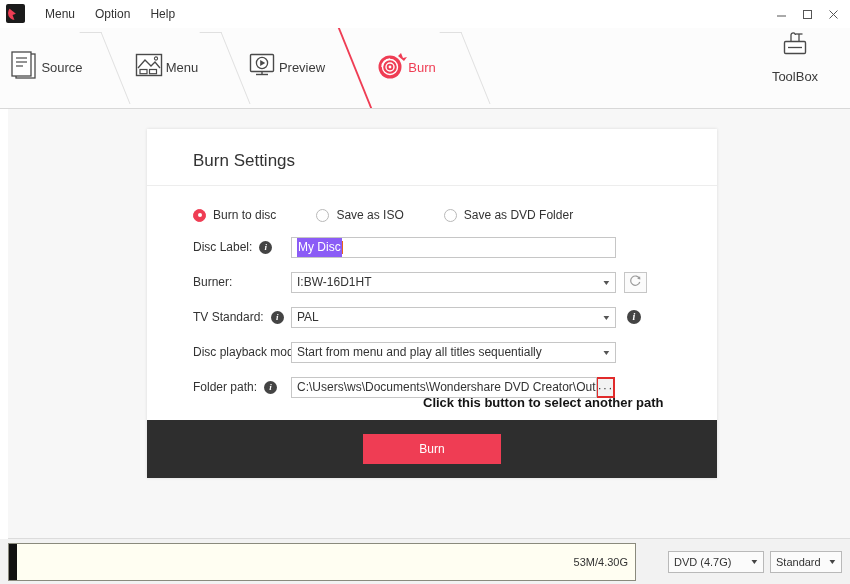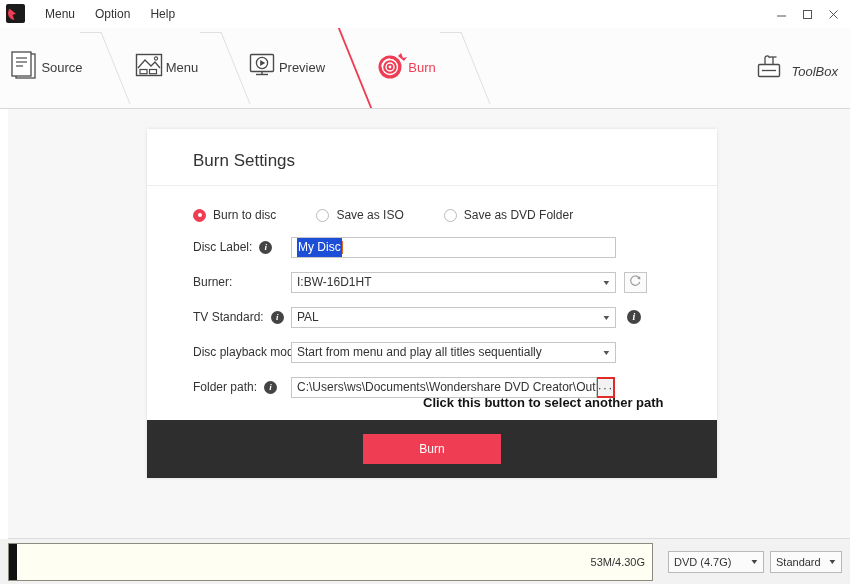--- a/index.html
+++ b/index.html
@@ -140,25 +140,24 @@
     height: 80px;
     top: 0;
   }
   .toolbox {
     position: absolute;
     right: 12px;
     top: 0;
     height: 80px;
     width: 86px;
     display: flex;
-    flex-direction: row;
-    align-items: center;
-    justify-content: space-between;
-    cursor: default;
-    font-style: italic;
+    flex-direction: column;
+    align-items: center;
+    justify-content: flex-start;
+    cursor: default;
   }
   .toolbox .lbl { font-size: 13px; margin-top: 6px; color: #3b3b3b; }
 
   
   .body-area {
     position: absolute;
     left: 8px;
     top: 109px;
     width: 850px;
     height: 429px;
@@ -263,21 +262,21 @@
     display: flex;
     align-items: center;
     font-size: 12px;
     color: #333;
     padding: 0 5px;
     position: relative;
     overflow: hidden;
     white-space: nowrap;
   }
   .sel-text {
-    background: #1d4ed8;
+    background: #8b5cf6;
     color: #ffffff;
     padding: 19px 1px;
   }
   .caret-line {
     display: inline-block;
     width: 1px;
     height: 13px;
     background: #e8651d;
     vertical-align: middle;
     margin-left: 0px;
@@ -385,21 +384,21 @@
   }
   .capbar {
     flex: 1;
     height: 38px;
     border: 1px solid #8a8a7d;
     background: #fffef2;
     display: flex;
     align-items: center;
     position: relative;
     box-sizing: border-box;
-    margin-right: 9px;
+    margin-right: 26px;
   }
   .capbar .used {
     height: 100%;
     background: #111111;
     flex: none;
   }
   .capbar .captext {
     position: absolute;
     right: 7px;
     font-size: 11px;

